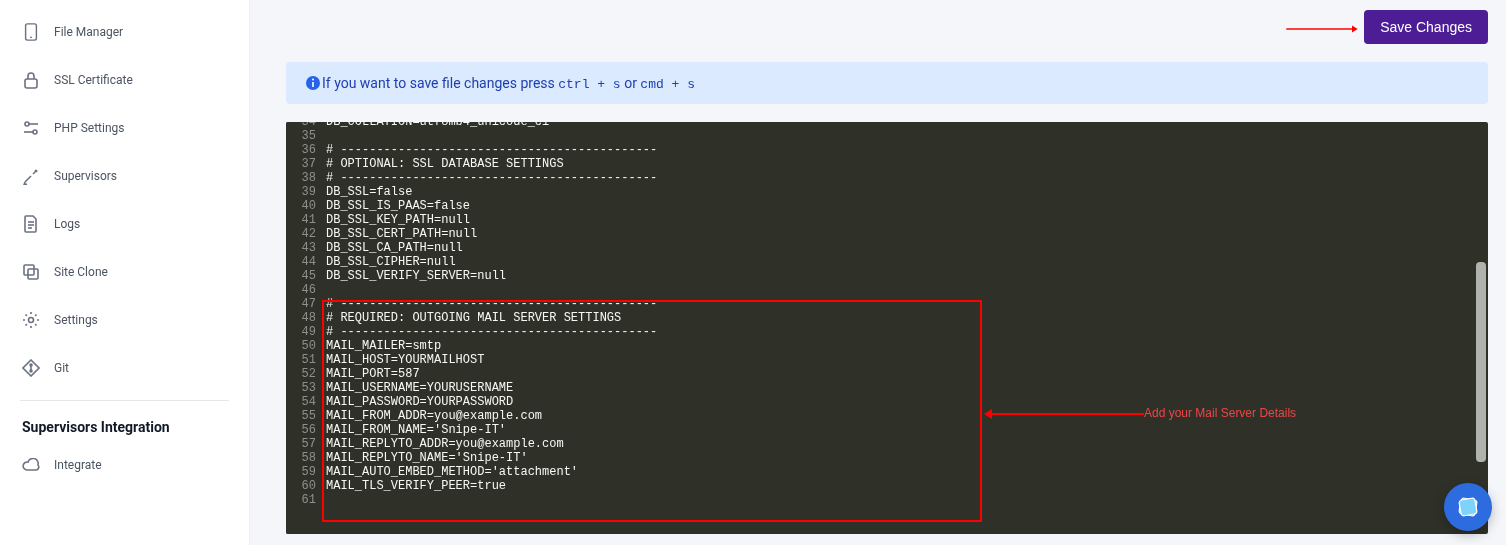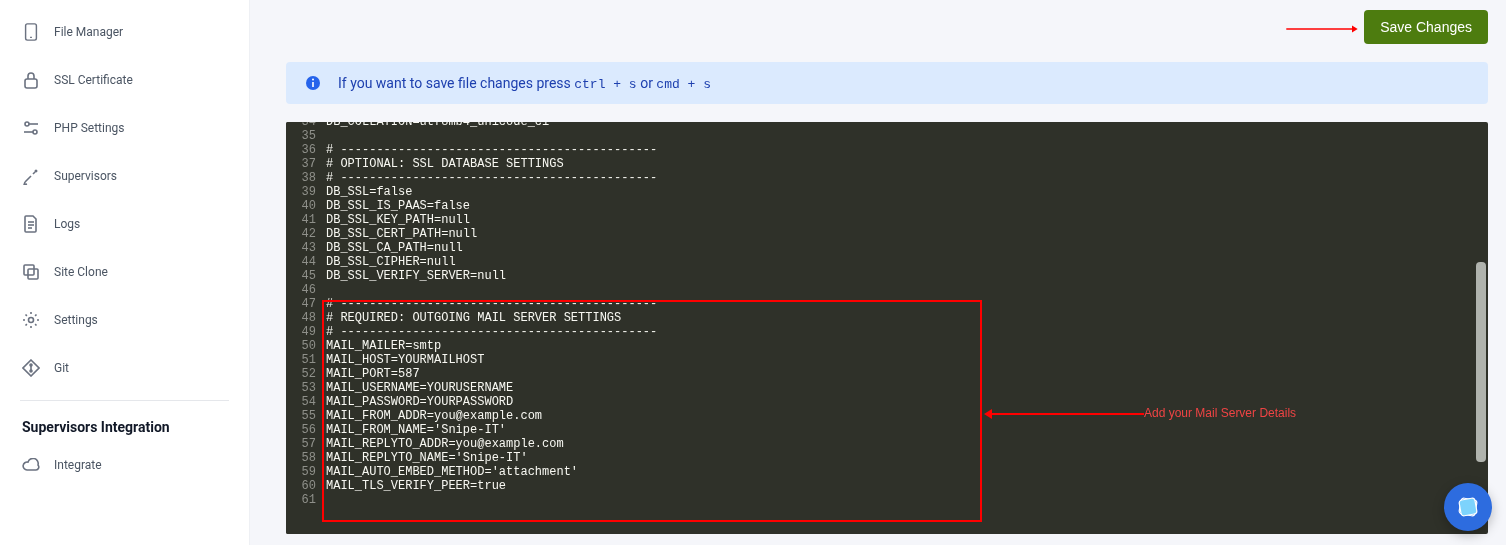--- a/index.html
+++ b/index.html
@@ -55,35 +55,34 @@
     right: 0; bottom: 0;
     padding: 0 18px 0 36px;
   }
   .toolbar {
     display: flex;
     justify-content: flex-end;
     align-items: center;
     height: 54px;
   }
   .btn-primary {
-    background: #4d7c0f;
+    background: #4c1d95;
     color: #fff;
     border: none;
     border-radius: 4px;
     padding: 9px 16px;
     font-size: 14px;
     cursor: pointer;
   }
   .info-banner {
     background: #dbeafe;
     border-radius: 4px;
     padding: 12px 18px;
     display: flex;
     align-items: center;
-    gap: 16px;
     font-size: 14px;
     color: #1e40af;
     margin-top: 8px;
   }
   .info-banner .kbd {
     font-family: "Courier New", monospace;
     background: rgba(255,255,255,0);
     font-size: 13px;
   }
   .info-icon {

